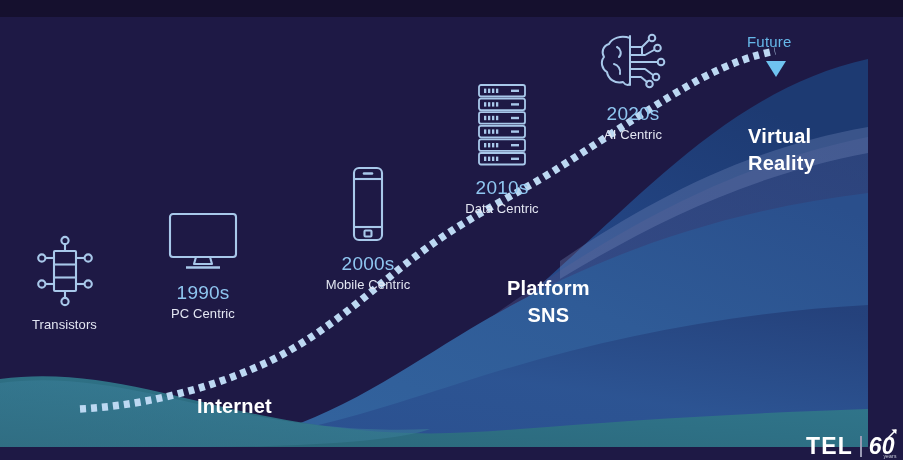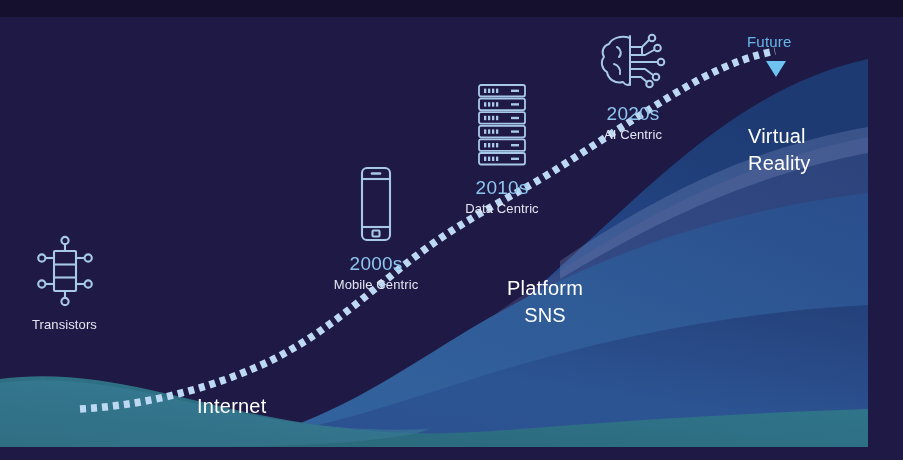--- a/index.html
+++ b/index.html
@@ -16,21 +16,21 @@
   .milestone{position:absolute;text-align:center;}
   .ms-icon{display:block;margin:0 auto 9px auto;}
   .ms-year{
     color:#8fc6f0;font-size:19px;font-weight:400;line-height:1.28;
     letter-spacing:.2px;white-space:nowrap;
   }
   .ms-desc{
     color:#e3e6f2;font-size:13px;font-weight:400;line-height:1.33;
     letter-spacing:.1px;white-space:nowrap;
   }
-  .era{position:absolute;color:#ffffff;font-weight:400;letter-spacing:.2px;}
+  .era{position:absolute;color:#ffffff;font-weight:700;letter-spacing:.2px;}
   #era-internet{left:197px;top:378px;font-size:20px;}
   #era-platform{left:507px;top:258px;font-size:20px;line-height:1.36;text-align:left;}
   #era-vr{left:748px;top:106px;font-size:20px;line-height:1.36;text-align:left;}
   #future-label{
     position:absolute;left:747px;top:16px;
     color:#66b8ea;font-size:15px;letter-spacing:.2px;white-space:nowrap;
   }
   #tel-logo{
     position:absolute;left:806px;top:418px;
     display:flex;align-items:flex-end;gap:7px;
@@ -137,22 +137,33 @@
         <circle cx="12.8" cy="49" r="3.6"></circle>
         <line x1="47" y1="23" x2="55" y2="23"></line>
         <circle cx="59.2" cy="23" r="3.6"></circle>
         <line x1="47" y1="49" x2="55" y2="49"></line>
         <circle cx="59.2" cy="49" r="3.6"></circle>
       </g>
     </svg>
     <div class="ms-desc">Transistors</div>
   </div>
 
-
-  <div class="milestone" style="left:316px;top:148px;width:120px;">
+  <div class="milestone" style="left:143px;top:193px;width:120px;">
+    <svg class="ms-icon" width="80" height="62" viewBox="0 0 80 62">
+      <g fill="none" stroke="#a8c8ea" stroke-width="2.1" stroke-linejoin="round">
+        <rect x="7" y="4" width="66" height="43" rx="3"></rect>
+        <path d="M33 47 L31 54 L49 54 L47 47"></path>
+        <line x1="23" y1="57.5" x2="57" y2="57.5" stroke-width="2.4"></line>
+      </g>
+    </svg>
+    <div class="ms-year">1990s</div>
+    <div class="ms-desc">PC Centric</div>
+  </div>
+
+  <div class="milestone" style="left:308px;top:148px;width:120px;">
     <svg class="ms-icon" width="46" height="78" viewBox="0 0 46 78">
       <g fill="none" stroke="#a8c8ea" stroke-width="2.1">
         <rect x="9" y="3" width="28" height="72" rx="5"></rect>
         <line x1="9" y1="14" x2="37" y2="14"></line>
         <line x1="9" y1="62" x2="37" y2="62"></line>
         <line x1="19" y1="8.5" x2="27" y2="8.5" stroke-width="2.6" stroke-linecap="round"></line>
         <rect x="19.5" y="65.5" width="7" height="6" rx="1"></rect>
       </g>
     </svg>
     <div class="ms-year">2000s</div>
@@ -238,14 +249,26 @@
   <div class="era" id="era-platform">
     <div>Platform</div>
     <div style="text-align:center;">SNS</div>
   </div>
 
   <div class="era" id="era-vr">
     <div>Virtual</div>
     <div>Reality</div>
   </div>
 
+  <div id="tel-logo">
+    <span class="tel-word">TEL</span>
+    <span class="tel-div"></span>
+    <span class="tel-60">
+      <span>60</span>
+      <svg class="tel-arrow" width="11" height="11" viewBox="0 0 11 11">
+        <path d="M1 10 L9 2" stroke="#ffffff" stroke-width="1.6" fill="none"></path>
+        <path d="M4.5 1.5 L9.6 1.2 L9.3 6.3 Z" fill="#ffffff"></path>
+      </svg>
+      <span class="tel-years">years</span>
+    </span>
+  </div>
 
 </div>
 
 </body></html>

